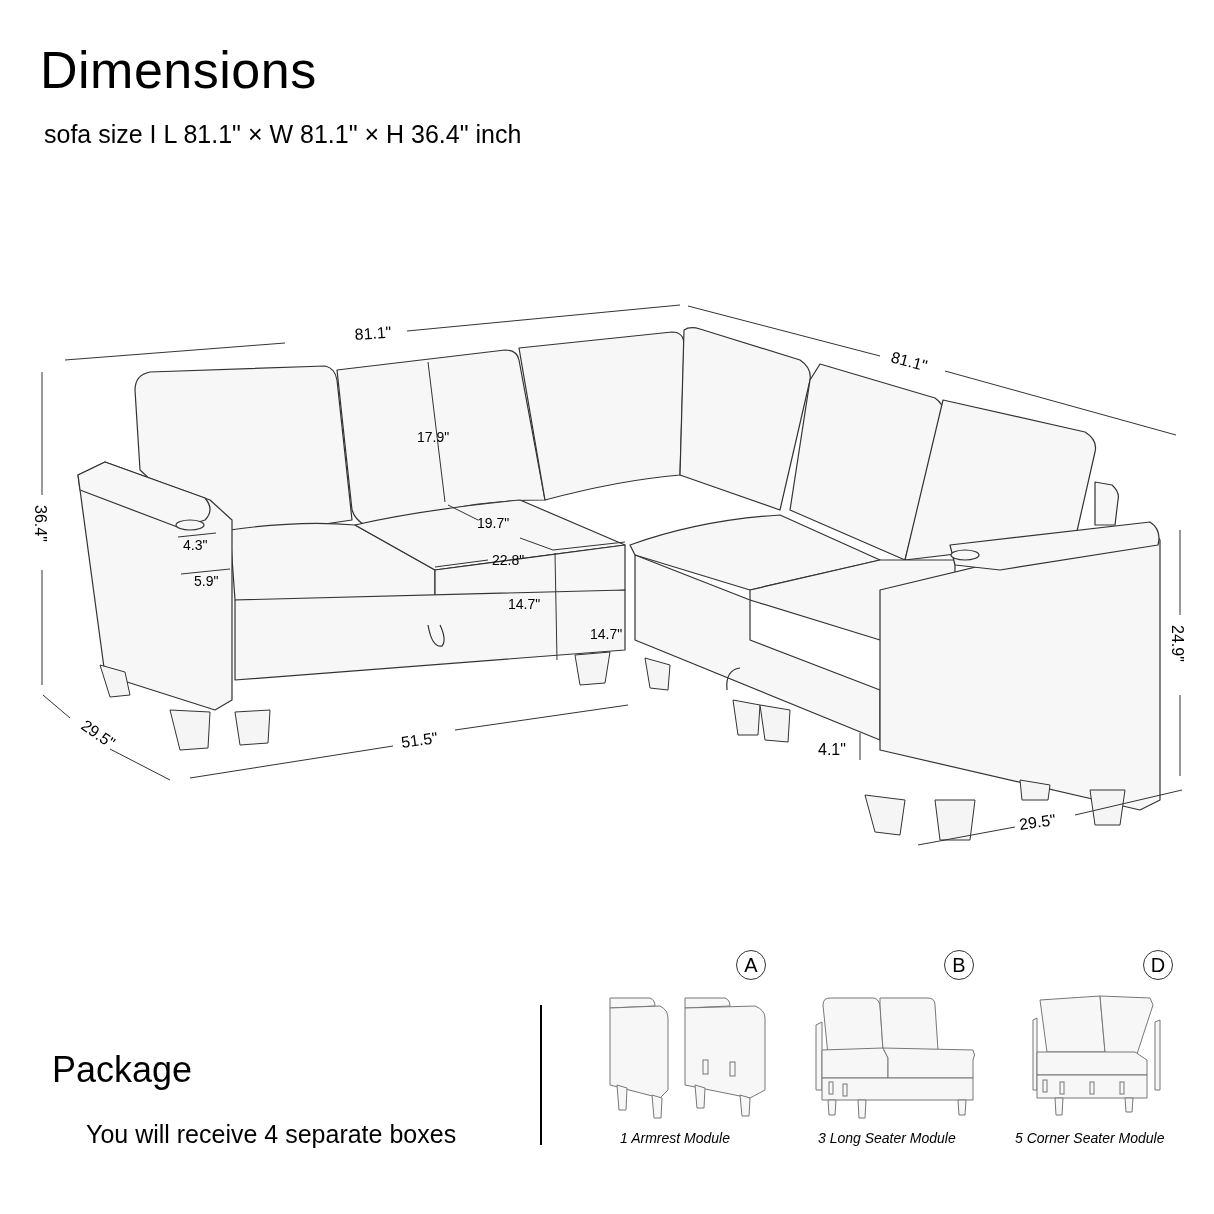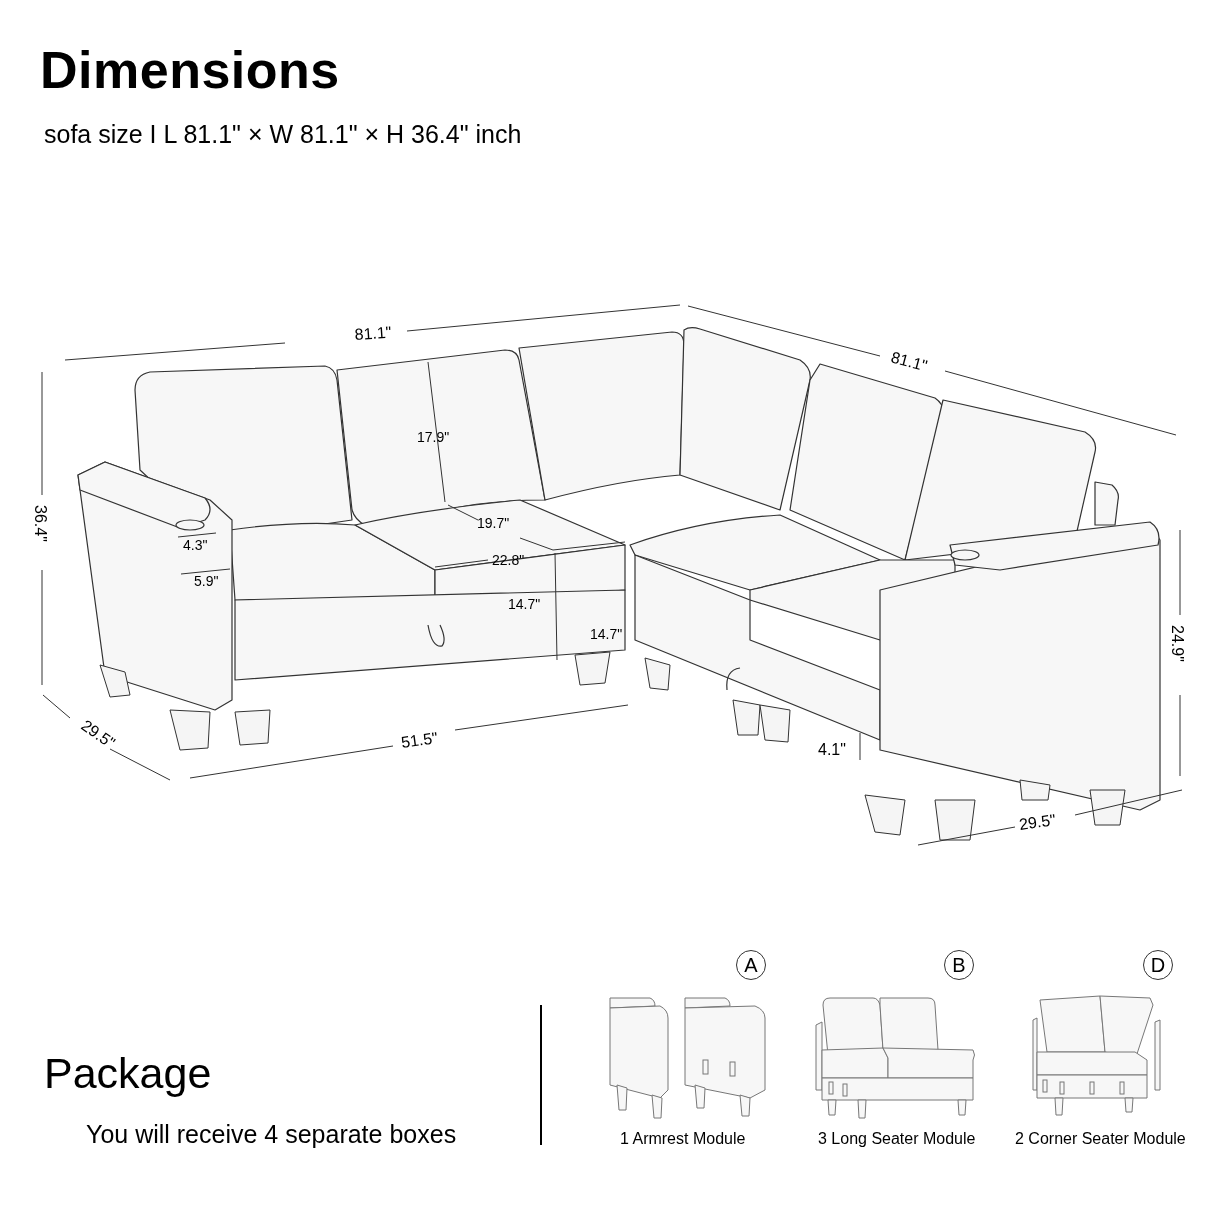--- a/index.html
+++ b/index.html
@@ -1,27 +1,27 @@
 <!DOCTYPE html>
 <html><head>
 <meta charset="utf-8">
 <style>
   html, body { margin: 0; padding: 0; background: #ffffff; }
   body { width: 1214px; height: 1214px; position: relative; overflow: hidden; font-family: "Liberation Sans", sans-serif; color: #000; }
-  .title { position: absolute; left: 40px; top: 44px; font-size: 52px; font-weight: 700; letter-spacing: 0.5px; line-height: 1; }
+  .title { position: absolute; left: 40px; top: 44px; font-size: 52px; font-weight: 400; letter-spacing: 0.5px; line-height: 1; }
   .subtitle { position: absolute; left: 44px; top: 122px; font-size: 25px; line-height: 1; }
   svg.diagram { position: absolute; left: 0; top: 0; }
   .dim { font-family: "Liberation Sans", sans-serif; font-size: 14px; fill: #000; }
   .dim-lg { font-family: "Liberation Sans", sans-serif; font-size: 16px; fill: #000; }
-  .pkg-title { position: absolute; left: 44px; top: 1052px; font-size: 43px; line-height: 1; }
+  .pkg-title { position: absolute; left: 52px; top: 1052px; font-size: 36px; line-height: 1; }
   .pkg-sub { position: absolute; left: 50px; top: 1122px; font-size: 25px; line-height: 1; margin-left: 36px; }
   .divider { position: absolute; left: 540px; top: 1005px; width: 2px; height: 140px; background: #000; }
   .module { position: absolute; top: 950px; }
   .module .badge { position: absolute; width: 28px; height: 28px; border: 1.5px solid #333; border-radius: 50%; font-size: 20px; line-height: 28px; text-align: center; }
-  .module .label { position: absolute; top: 180px; font-size: 16px; white-space: nowrap; }
+  .module .label { position: absolute; top: 180px; font-size: 14px; white-space: nowrap; font-style: italic; }
   .module svg { position: absolute; top: 40px; }
 </style>
 </head>
 <body>
 
 <div class="title">Dimensions</div>
 <div class="subtitle">sofa size I L 81.1" × W 81.1" × H 36.4" inch</div>
 
 <svg class="diagram" width="1214" height="900" viewBox="0 0 1214 900">
   <g fill="#f7f7f7" stroke="#333" stroke-width="1.2" stroke-linejoin="round">
@@ -171,14 +171,14 @@
       <path d="M22 62 L120 62 L132 70 L132 85 L22 85 Z"></path>
       <path d="M22 85 L132 85 L132 108 L22 108 Z"></path>
       <rect x="28" y="90" width="4" height="12"></rect>
       <rect x="45" y="92" width="4" height="12"></rect>
       <rect x="75" y="92" width="4" height="12"></rect>
       <rect x="105" y="92" width="4" height="12"></rect>
       <path d="M40 108 L48 108 L47 125 L41 125 Z"></path>
       <path d="M110 108 L118 108 L117 122 L111 122 Z"></path>
     </g>
   </svg>
-  <div class="label" style="left:0;">2 Corner Seater Module</div>
+  <div class="label" style="left:0;">5 Corner Seater Module</div>
 </div>
 
 </body></html>

